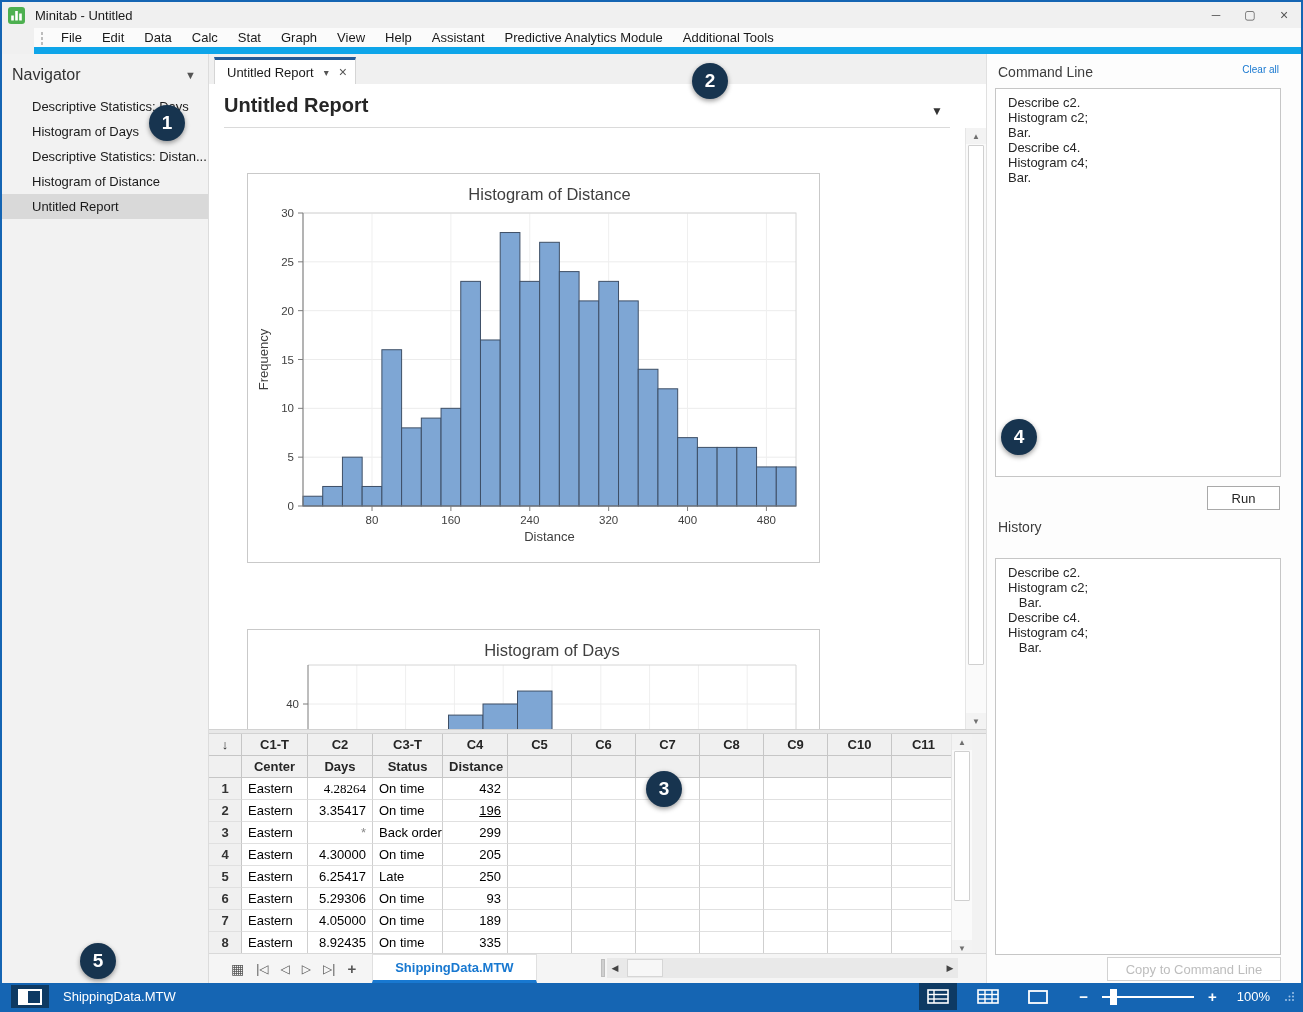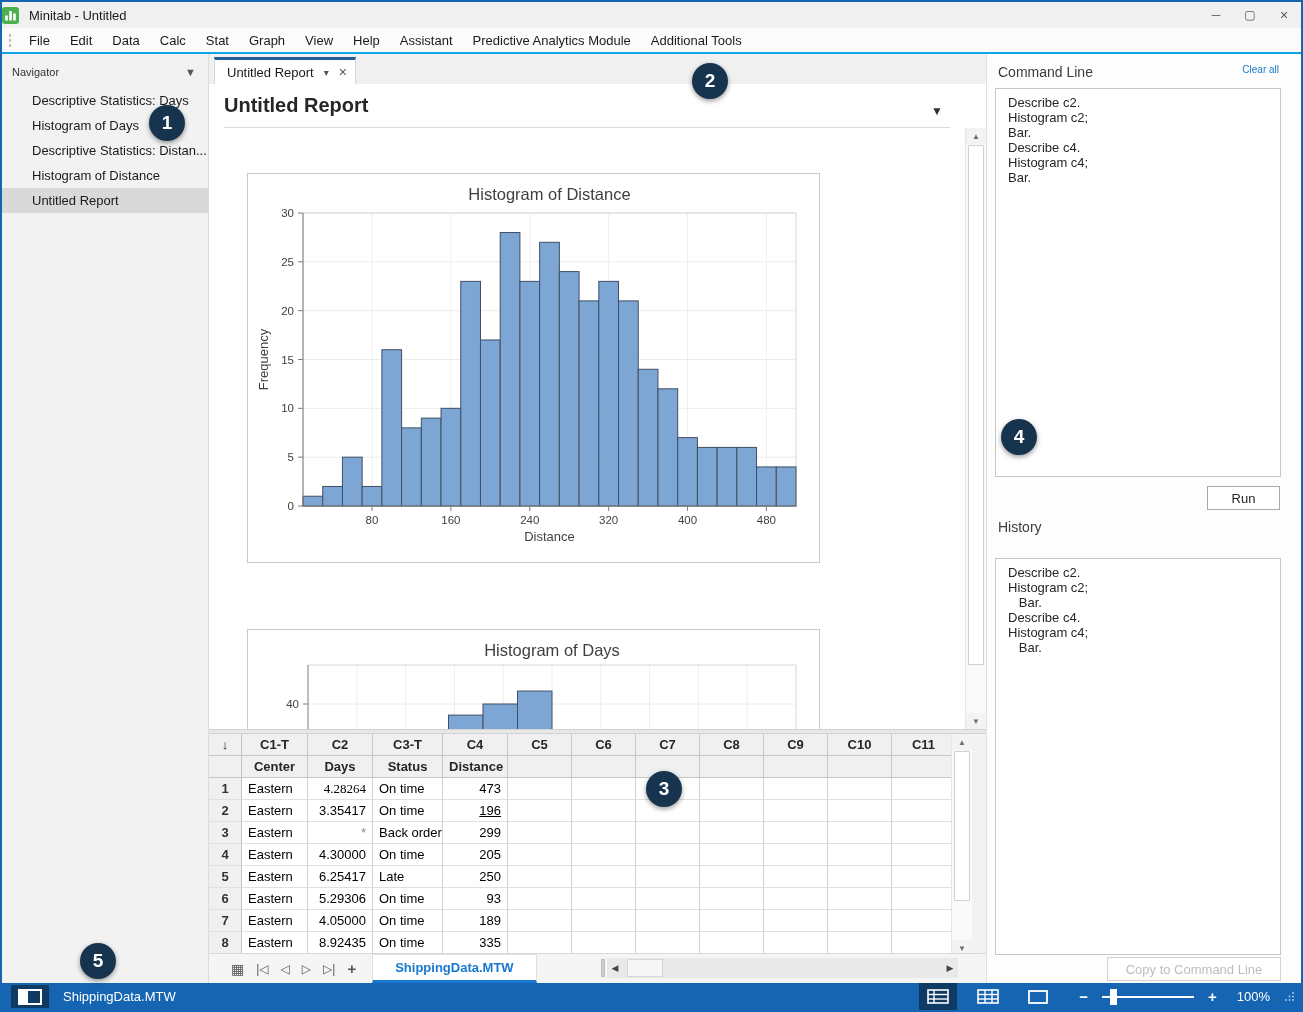--- a/index.html
+++ b/index.html
@@ -2,41 +2,41 @@
 <html><head>
 <meta charset="utf-8">
 <style>
   * { margin:0; padding:0; box-sizing:border-box; }
   html,body { background:#444; }
   body { font-family:"Liberation Sans", sans-serif; }
   .window{ position:relative; width:1303px; height:1012px; background:#f0f0f0;
     border:2px solid #1565b3; overflow:hidden; }
 
   
-  .titlebar{ height:26px; background:#f0f0f0; display:flex; align-items:center; }
+  .titlebar{ height:26px; background:#f0f0f0; display:flex; align-items:center; padding-left:6px; }
   .app-icon{ width:17px; height:17px; margin-right:10px; display:inline-flex; }
   .titlebar .title{ font-size:13px; color:#1a1a1a; }
   .win-controls{ margin-left:auto; display:flex; align-items:center; height:100%; }
   .win-btn{ width:34px; height:100%; display:flex; align-items:center; justify-content:center;
     color:#555; font-size:12px; }
 
   
-  .menubar{ height:26px; background:#fbfbfb; display:flex; align-items:center; border-bottom:2px solid #0ea5e9; }
+  .menubar{ height:26px; background:#fbfbfb; display:flex; align-items:center; border-bottom:7px solid #0ea5e9;margin-left:32px; }
   .menu-grip{ width:10px; height:16px; margin:0 2px 0 5px;
     background-image:radial-gradient(#bdbdbd 1px, transparent 1.2px);
     background-size:4px 5px; background-position:1px 1px; background-repeat:repeat-y; }
   .menu-item{ padding:0 10px; font-size:13px; color:#1a1a1a; line-height:25px; cursor:default; }
 
   
   .main{ display:flex; height:929px; }
 
   
   .navigator{ width:207px; background:#f2f2f2; border-right:1px solid #dcdcdc; flex:none; }
   .nav-header{ display:flex; align-items:center; padding:12px 12px 10px 10px; }
-  .nav-header .lbl{ font-size:11px; color:#333; }
+  .nav-header .lbl{ font-size:16px; color:#333; }
   .nav-caret{ margin-left:auto; color:#555; font-size:11px; }
   .nav-item{ font-size:13px; color:#1a1a1a; padding:5px 4px 5px 30px; line-height:15px;
     white-space:nowrap; overflow:hidden; cursor:default; }
   .nav-item.selected{ background:#d9d9d9; }
 
   
   .center{ width:778px; flex:none; display:flex; flex-direction:column; background:#f0f0f0;
     border-right:1px solid #e0e0e0; }
   .tabstrip{ height:30px; flex:none; display:flex; align-items:flex-end; padding-left:5px; }
   .doc-tab{ height:27px; background:#fff; border:1px solid #d5d5d5; border-bottom:none;
@@ -347,21 +347,21 @@
               <div class="ws-cell" style="width: 64px;"></div>
               <div class="ws-cell" style="width: 64px;"></div>
               <div class="ws-cell" style="width: 64px;"></div>
               <div class="ws-cell" style="width: 64px;"></div>
             </div>
             <div class="ws-row">
               <div class="ws-cell ws-rowhead" style="width: 33px;">1</div>
               <div class="ws-cell al-left" style="width: 66px;">Eastern</div>
               <div class="ws-cell al-right" style="width: 65px; font-family: Liberation Serif, serif;">4.28264</div>
               <div class="ws-cell al-left" style="width: 70px;">On time</div>
-              <div class="ws-cell al-right" style="width: 65px;">473</div>
+              <div class="ws-cell al-right" style="width: 65px;">432</div>
               <div class="ws-cell al-left" style="width: 64px;"></div>
               <div class="ws-cell al-left" style="width: 64px;"></div>
               <div class="ws-cell al-left" style="width: 64px;"></div>
               <div class="ws-cell al-left" style="width: 64px;"></div>
               <div class="ws-cell al-left" style="width: 64px;"></div>
               <div class="ws-cell al-left" style="width: 64px;"></div>
               <div class="ws-cell al-left" style="width: 64px;"></div>
             </div>
             <div class="ws-row">
               <div class="ws-cell ws-rowhead" style="width: 33px;">2</div>

